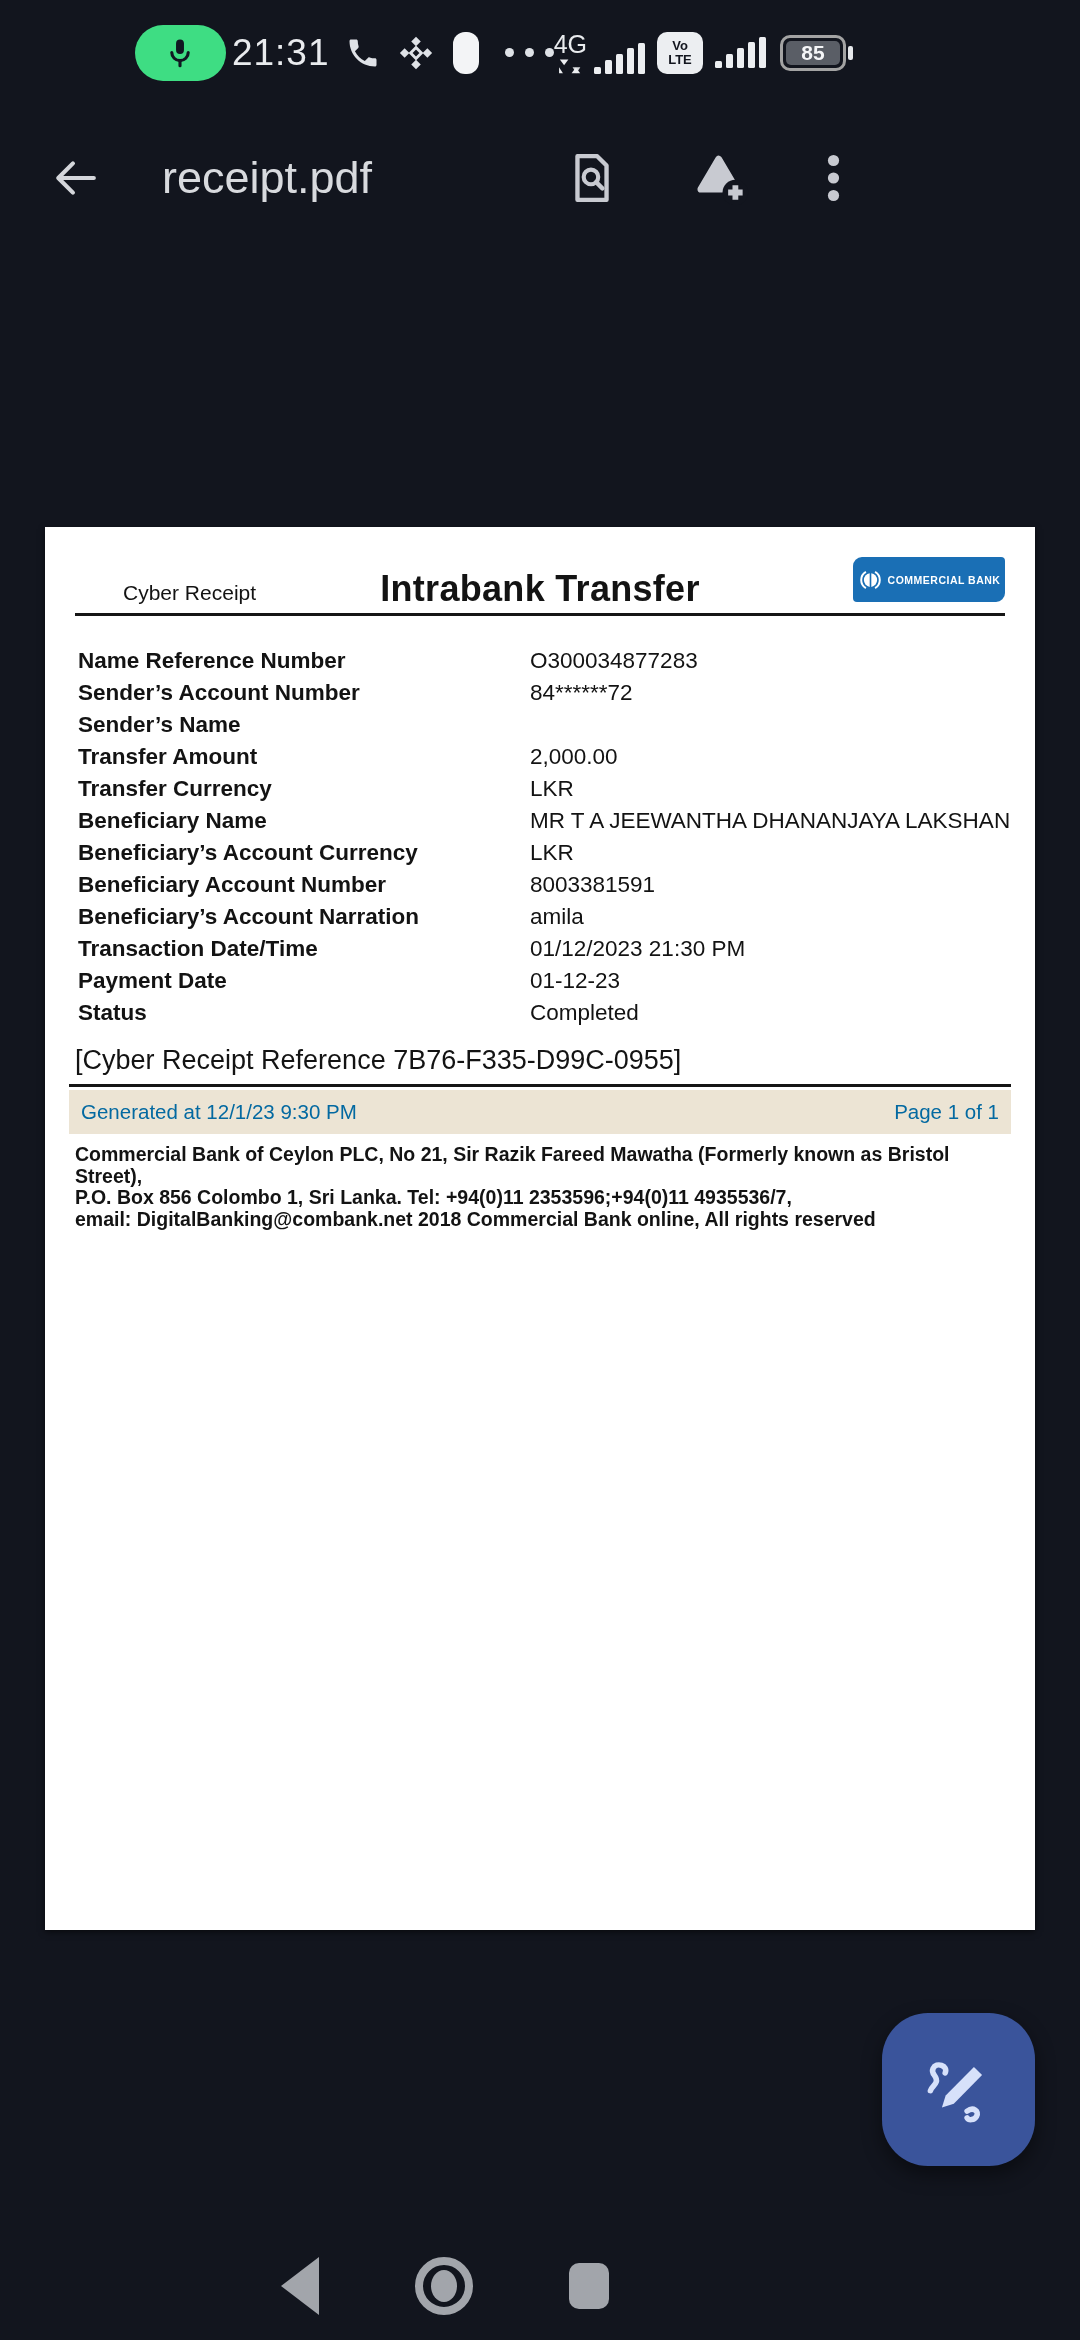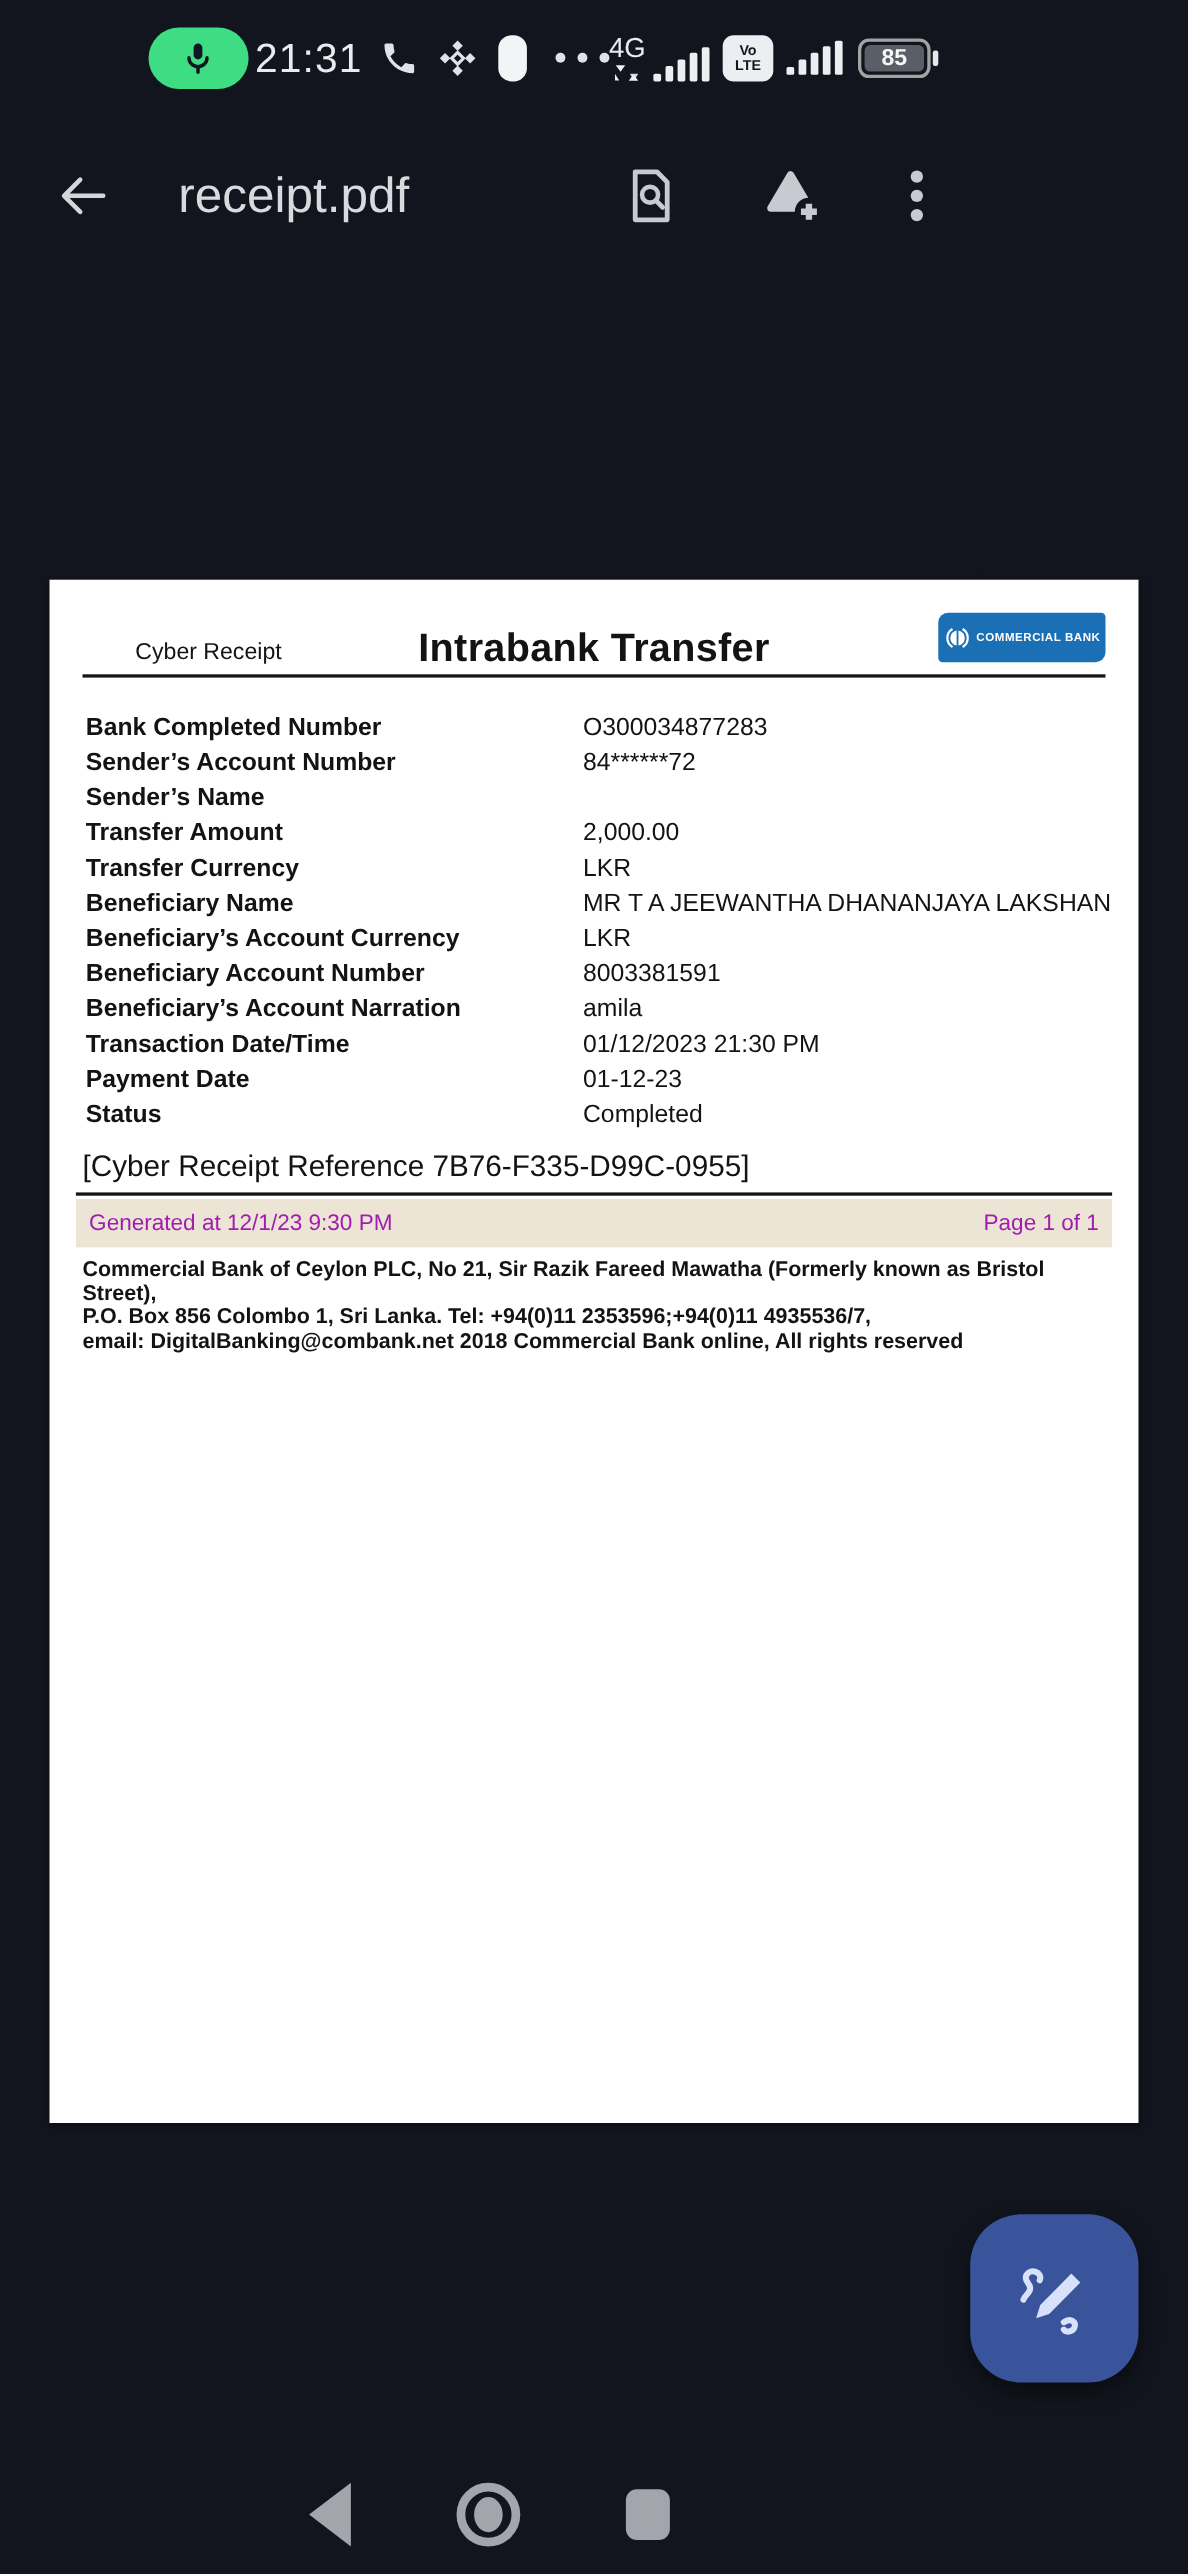--- a/index.html
+++ b/index.html
@@ -45,21 +45,21 @@
   .doc-title{position:absolute;left:0;right:0;bottom:3px;text-align:center;font-size:36px;font-weight:bold;letter-spacing:.3px;}
   .doc-logo{position:absolute;right:0;bottom:11px;width:152px;height:45px;background:#1a6fb5;
     border-radius:9px 4px 9px 4px;display:flex;align-items:center;justify-content:center;gap:5px;}
   .doc-logo span{color:#fff;font-size:10.5px;font-weight:bold;letter-spacing:.5px;white-space:nowrap;}
   .doc-fields{margin:29px 0 0 33px;}
   .field-row{display:flex;align-items:center;height:32px;font-size:22.5px;}
   .f-label{width:452px;font-weight:bold;}
   .doc-ref{margin:16px 0 0 30px;font-size:27px;}
   .genbar-wrap{margin:8px 24px 0;border-top:3px solid #161616;padding-top:3px;}
   .genbar{height:44px;background:#ece4d4;display:flex;align-items:center;justify-content:space-between;
-    padding:0 12px;font-size:20.5px;color:#a21caf;}
+    padding:0 12px;font-size:20.5px;color:#0369a1;}
   .doc-footer{margin:10px 30px 0;font-size:19.5px;font-weight:bold;line-height:21.5px;}
 
   
   .fab{position:absolute;left:882px;top:2013px;width:153px;height:153px;border-radius:46px;background:#3a549b;
     border:none;display:flex;align-items:center;justify-content:center;cursor:pointer;
     box-shadow:0 8px 20px rgba(0,0,0,.45);}
 
   
   .nav-bar{position:absolute;left:0;right:0;bottom:0;height:108px;display:flex;align-items:center;
     justify-content:space-between;padding:0 283px 0 281px;box-sizing:border-box;}
@@ -187,21 +187,21 @@
             <path d="M16.4 4.2 a9 9 0 0 1 0 15.6" stroke="#fff" stroke-width="1.9" fill="none"></path>
             <path d="M11.2 5.4 a6.7 6.7 0 0 0 0 13.2 z" fill="#fff"></path>
             <path d="M12.8 5.4 a6.7 6.7 0 0 1 0 13.2 z" fill="#fff"></path>
           </svg>
           <span>COMMERCIAL BANK</span>
         </div>
       </div>
 
       <div class="doc-fields">
         <div class="field-row">
-            <span class="f-label">Bank Completed Number</span>
+            <span class="f-label">Name Reference Number</span>
             <span class="f-value">O300034877283</span>
           </div>
         <div class="field-row">
             <span class="f-label">Sender’s Account Number</span>
             <span class="f-value">84******72</span>
           </div>
         <div class="field-row">
             <span class="f-label">Sender’s Name</span>
           </div>
         <div class="field-row">

